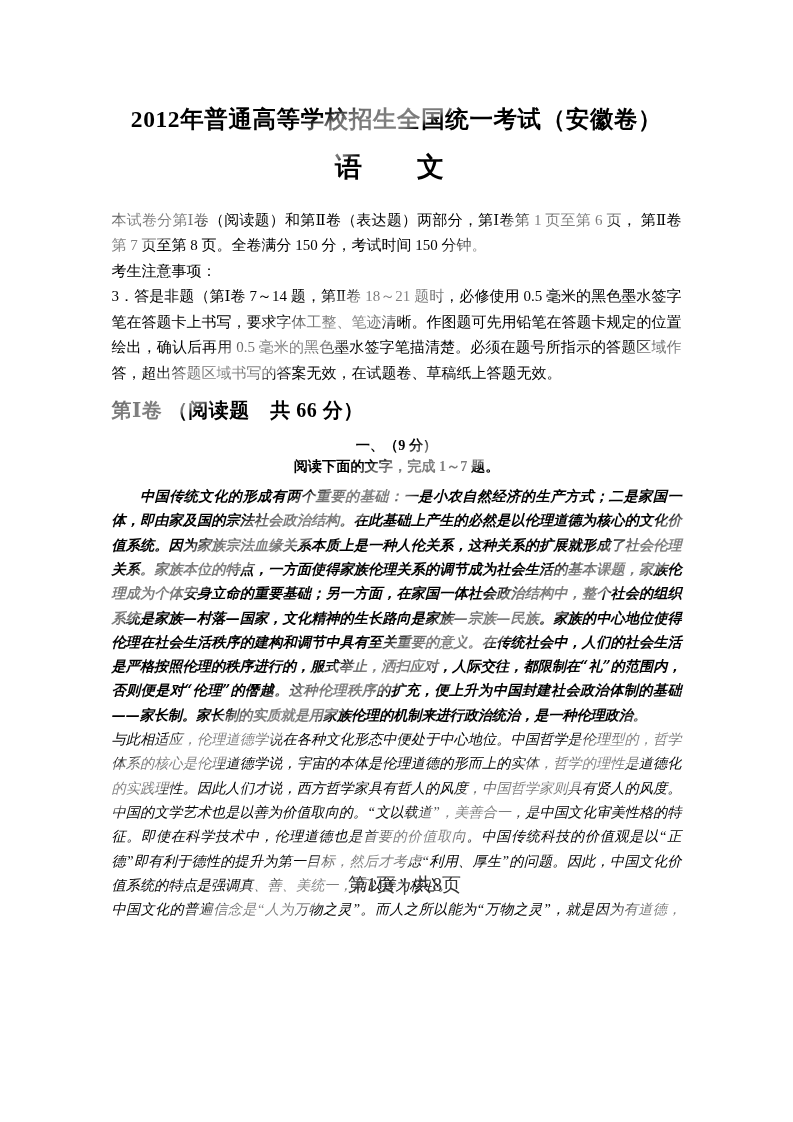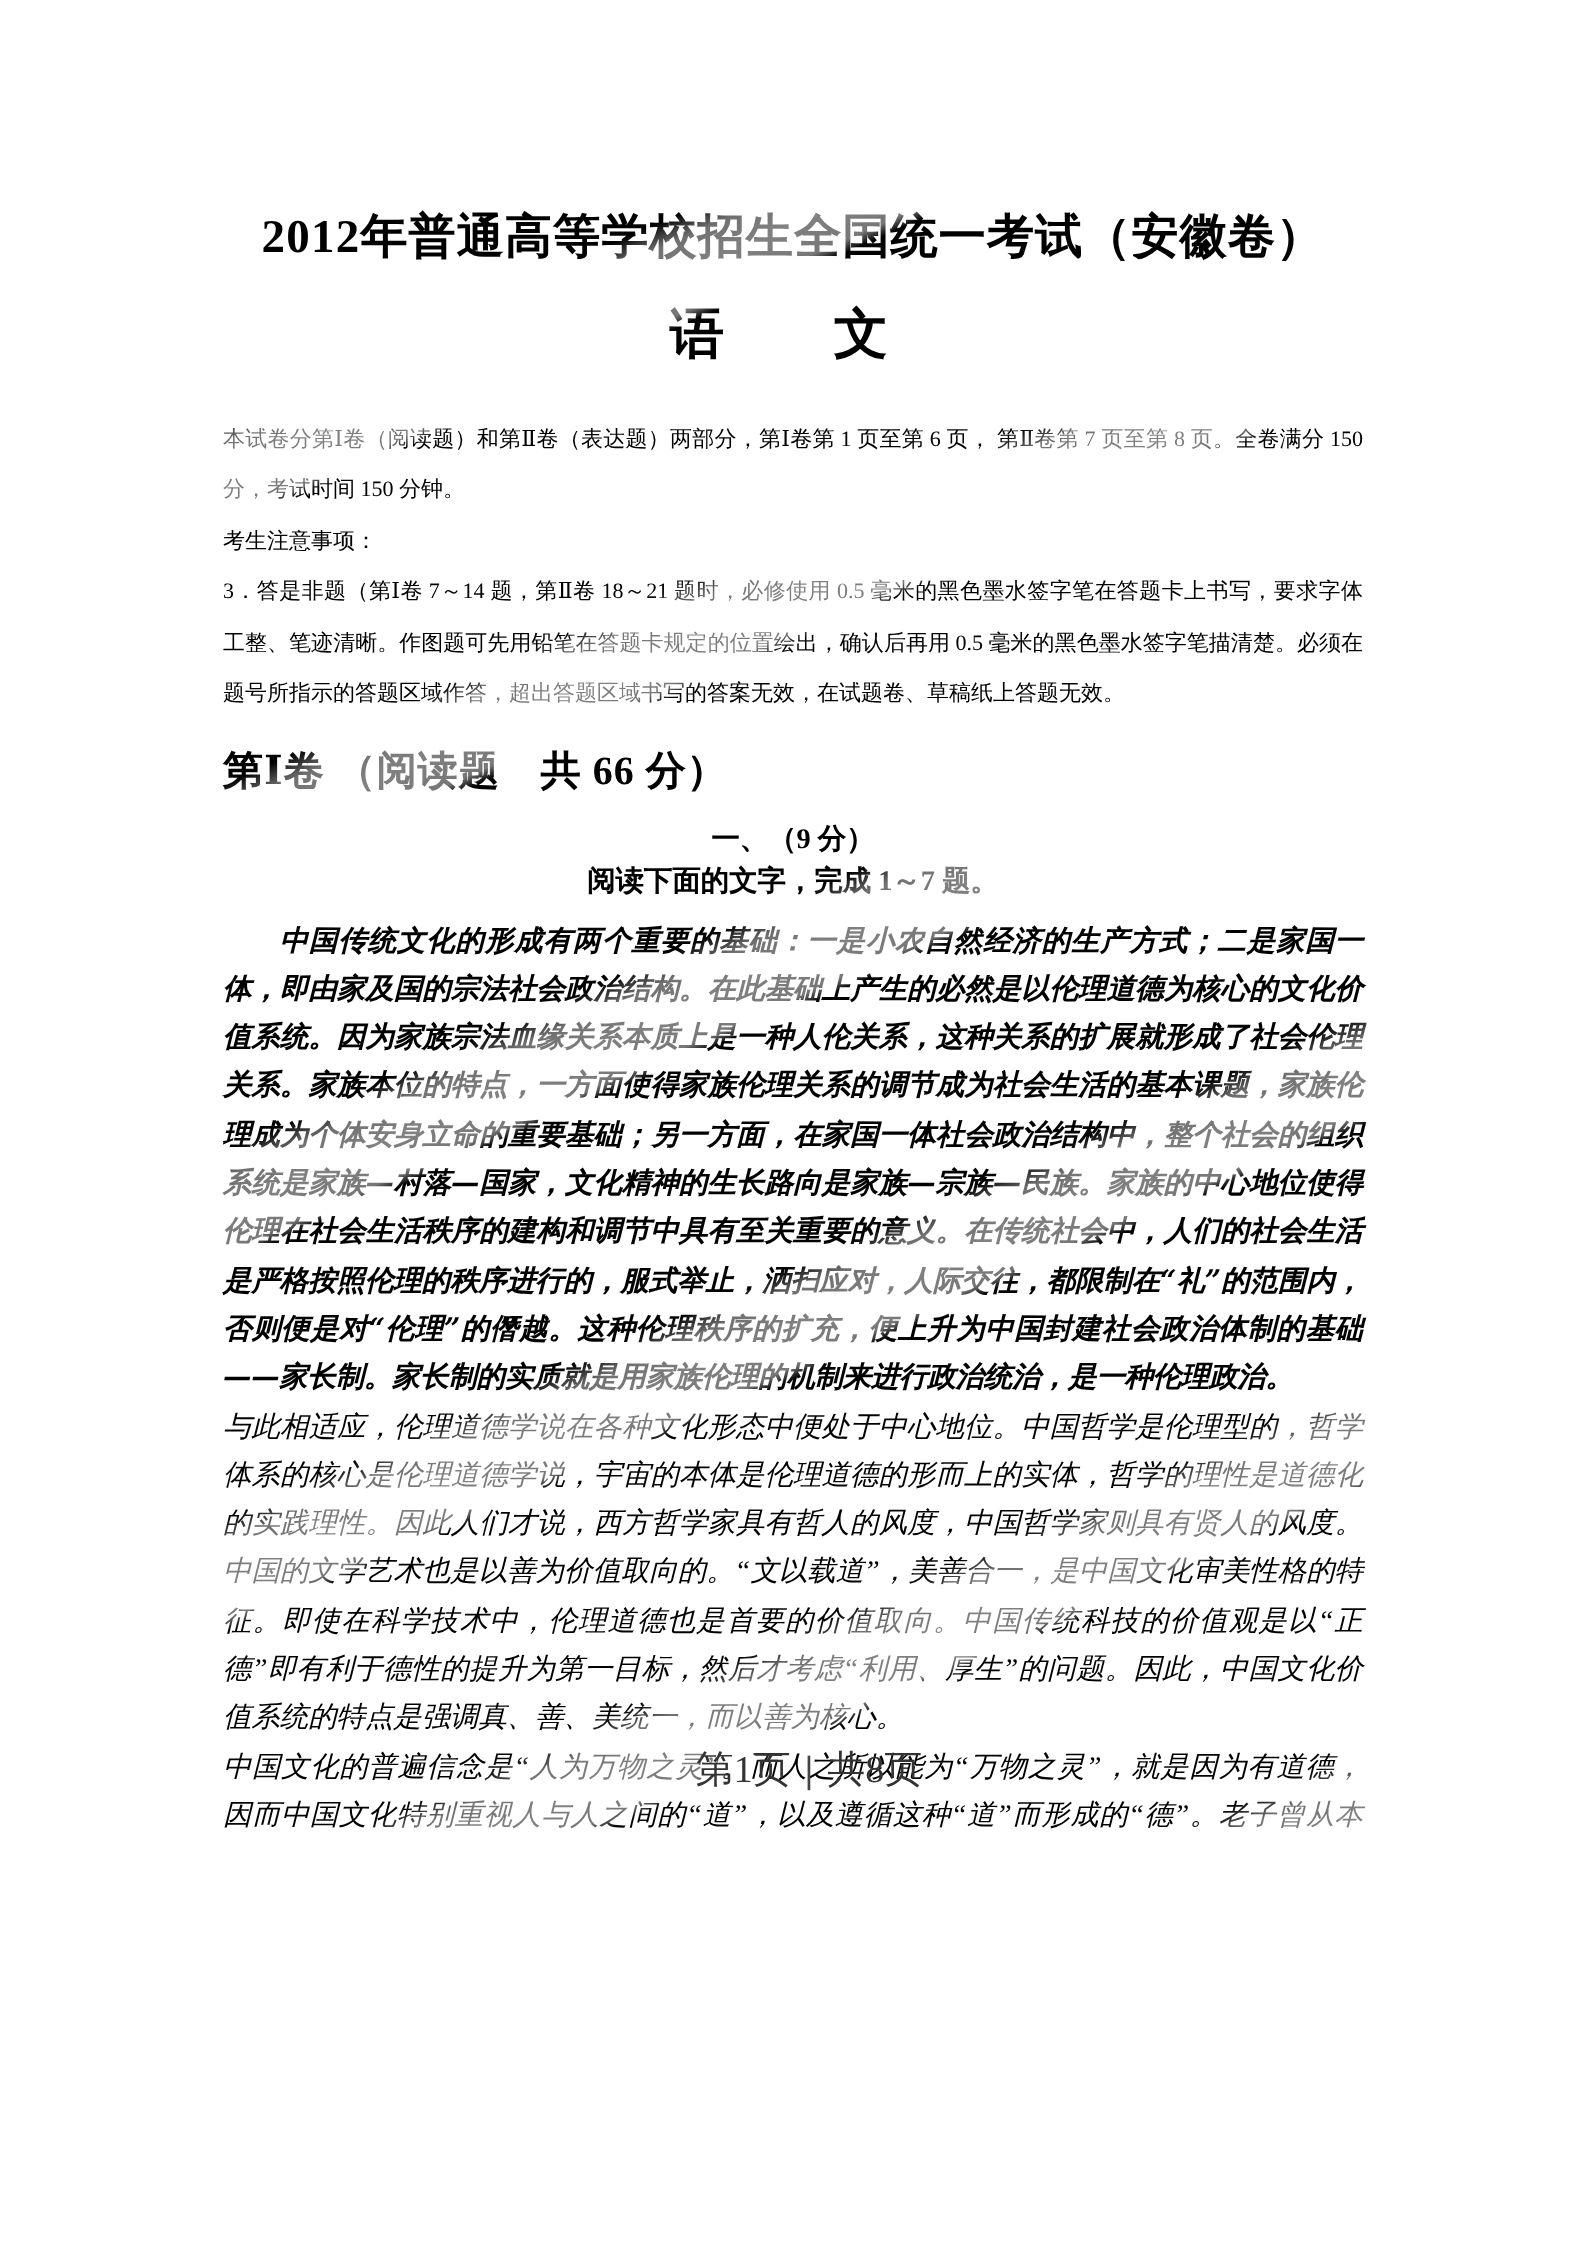--- a/index.html
+++ b/index.html
@@ -74,21 +74,21 @@
   }
 
   .body-block {
     margin: 0 auto;
     width: 570px;
     padding-left: 0;
   }
 
   .intro {
     margin-top: 23px;
-    font-size: 11px;
+    font-size: 15px;
     line-height: 25.5px;
     text-align: justify;
     text-justify: inter-ideograph;
   }
 
   .intro p {
     margin: 0;
   }
 
   .section-head {

